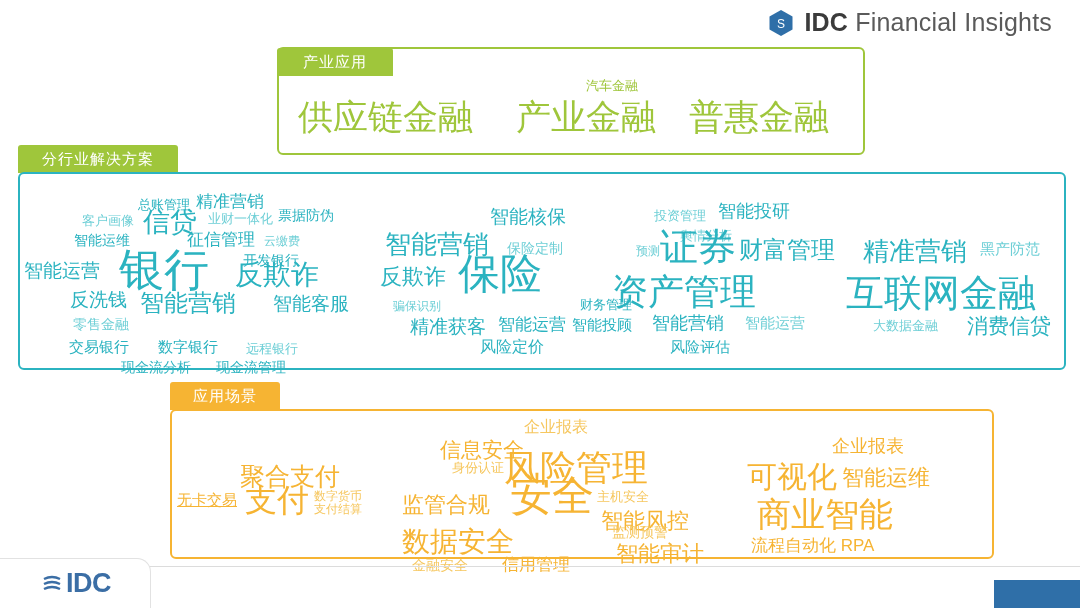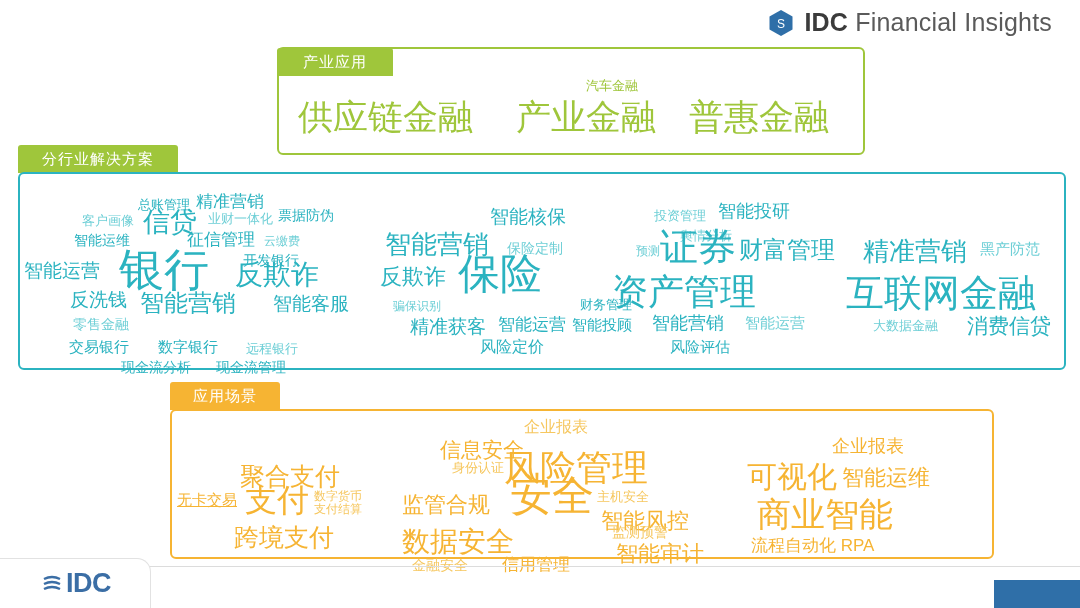--- a/index.html
+++ b/index.html
@@ -290,21 +290,20 @@
         <span class="sw" style="left: 670px; top: 52px; font-size: 22px; color: rgb(246, 180, 51);">智能运维</span>
         <span class="sw" style="left: 5px; top: 80px; font-size: 15px; color: rgb(246, 180, 51); text-decoration: underline;">无卡交易</span>
         <span class="sw" style="left: 73px; top: 68px; font-size: 32px; color: rgb(246, 180, 51);">支付</span>
         <span class="sw" style="left: 142px; top: 77px; font-size: 12px; color: rgb(246, 199, 95);">数字货币</span>
         <span class="sw" style="left: 142px; top: 90px; font-size: 12px; color: rgb(246, 199, 95);">支付结算</span>
         <span class="sw" style="left: 230px; top: 79px; font-size: 22px; color: rgb(246, 180, 51);">监管合规</span>
         <span class="sw" style="left: 338px; top: 57px; font-size: 42px; color: rgb(246, 180, 51);">安全</span>
         <span class="sw" style="left: 425px; top: 77px; font-size: 13px; color: rgb(246, 199, 95);">主机安全</span>
         <span class="sw" style="left: 429px; top: 95px; font-size: 22px; color: rgb(246, 180, 51);">智能风控</span>
         <span class="sw" style="left: 585px; top: 81px; font-size: 34px; color: rgb(246, 180, 51);">商业智能</span>
-        <span class="sw" style="left: 62px; top: 110px; font-size: 25px; color: rgb(246, 180, 51);">跨境支付</span>
         <span class="sw" style="left: 230px; top: 112px; font-size: 28px; color: rgb(246, 180, 51);">数据安全</span>
         <span class="sw" style="left: 440px; top: 113px; font-size: 14px; color: rgb(246, 199, 95);">监测预警</span>
         <span class="sw" style="left: 444px; top: 128px; font-size: 22px; color: rgb(246, 180, 51);">智能审计</span>
         <span class="sw" style="left: 579px; top: 123px; font-size: 17px; color: rgb(246, 180, 51);">流程自动化 RPA</span>
         <span class="sw" style="left: 240px; top: 146px; font-size: 14px; color: rgb(246, 199, 95);">金融安全</span>
         <span class="sw" style="left: 330px; top: 142px; font-size: 17px; color: rgb(246, 180, 51);">信用管理</span>
       </div>
   </div>
 
   <div class="footer-line"></div>

